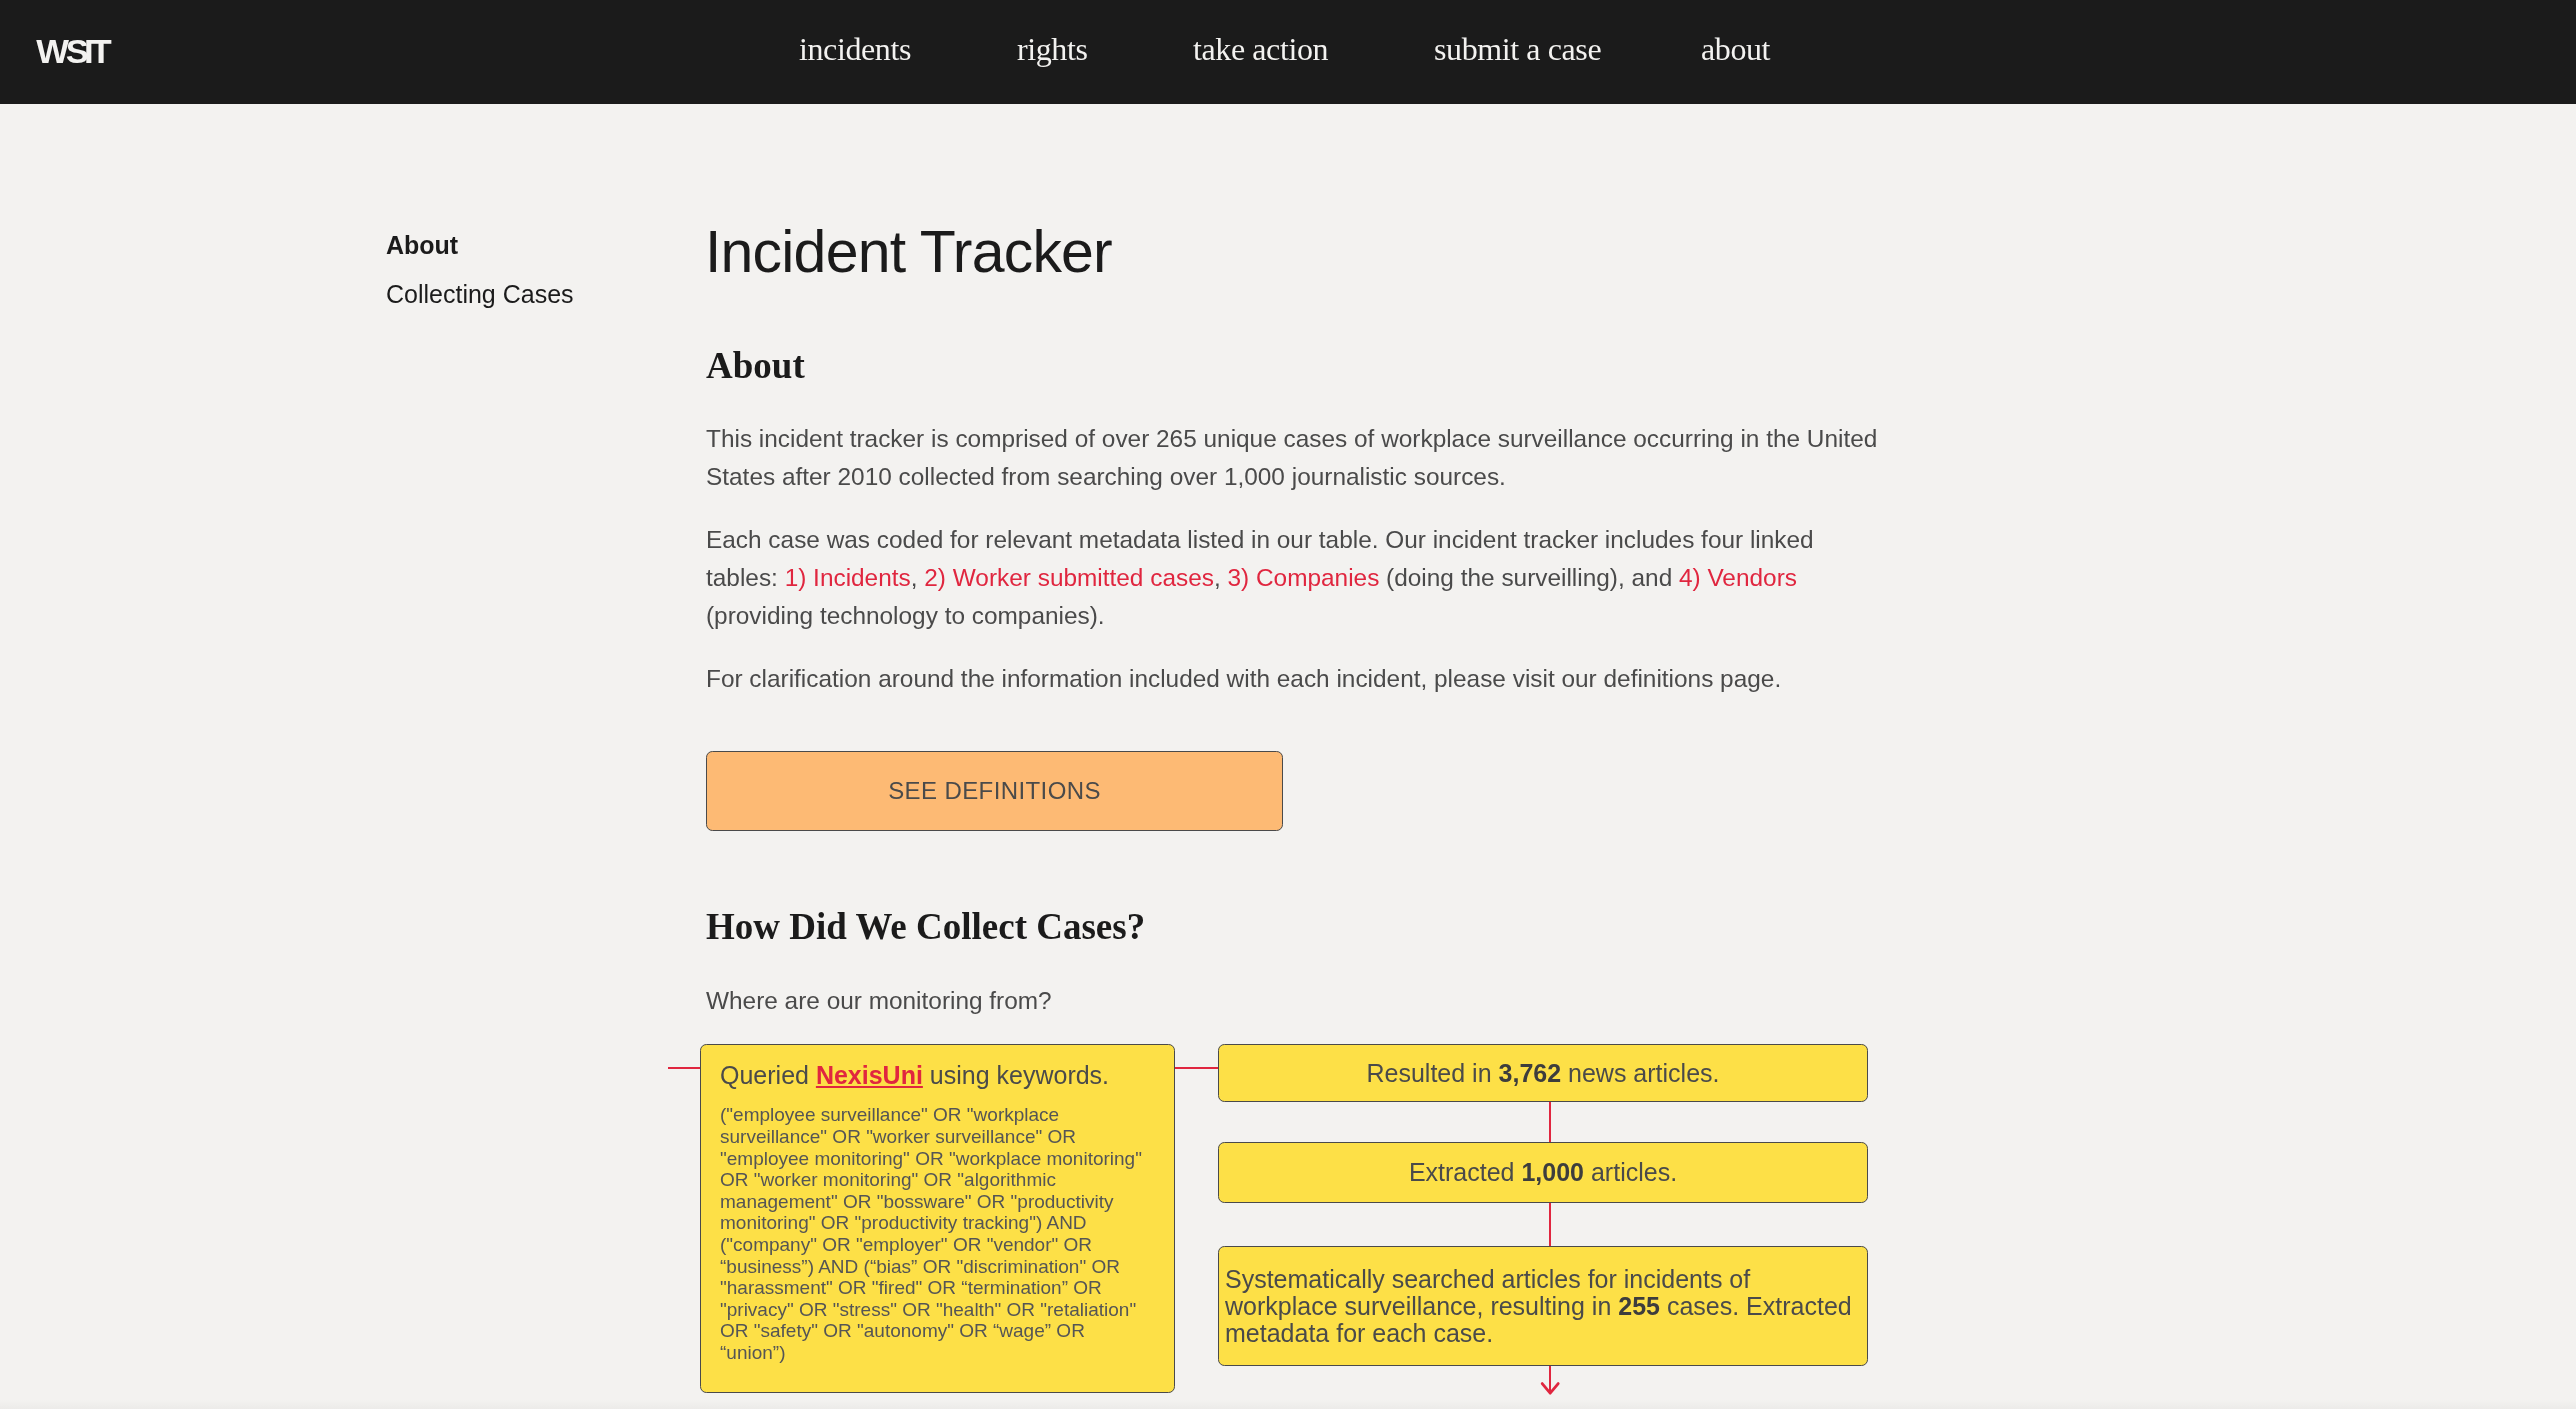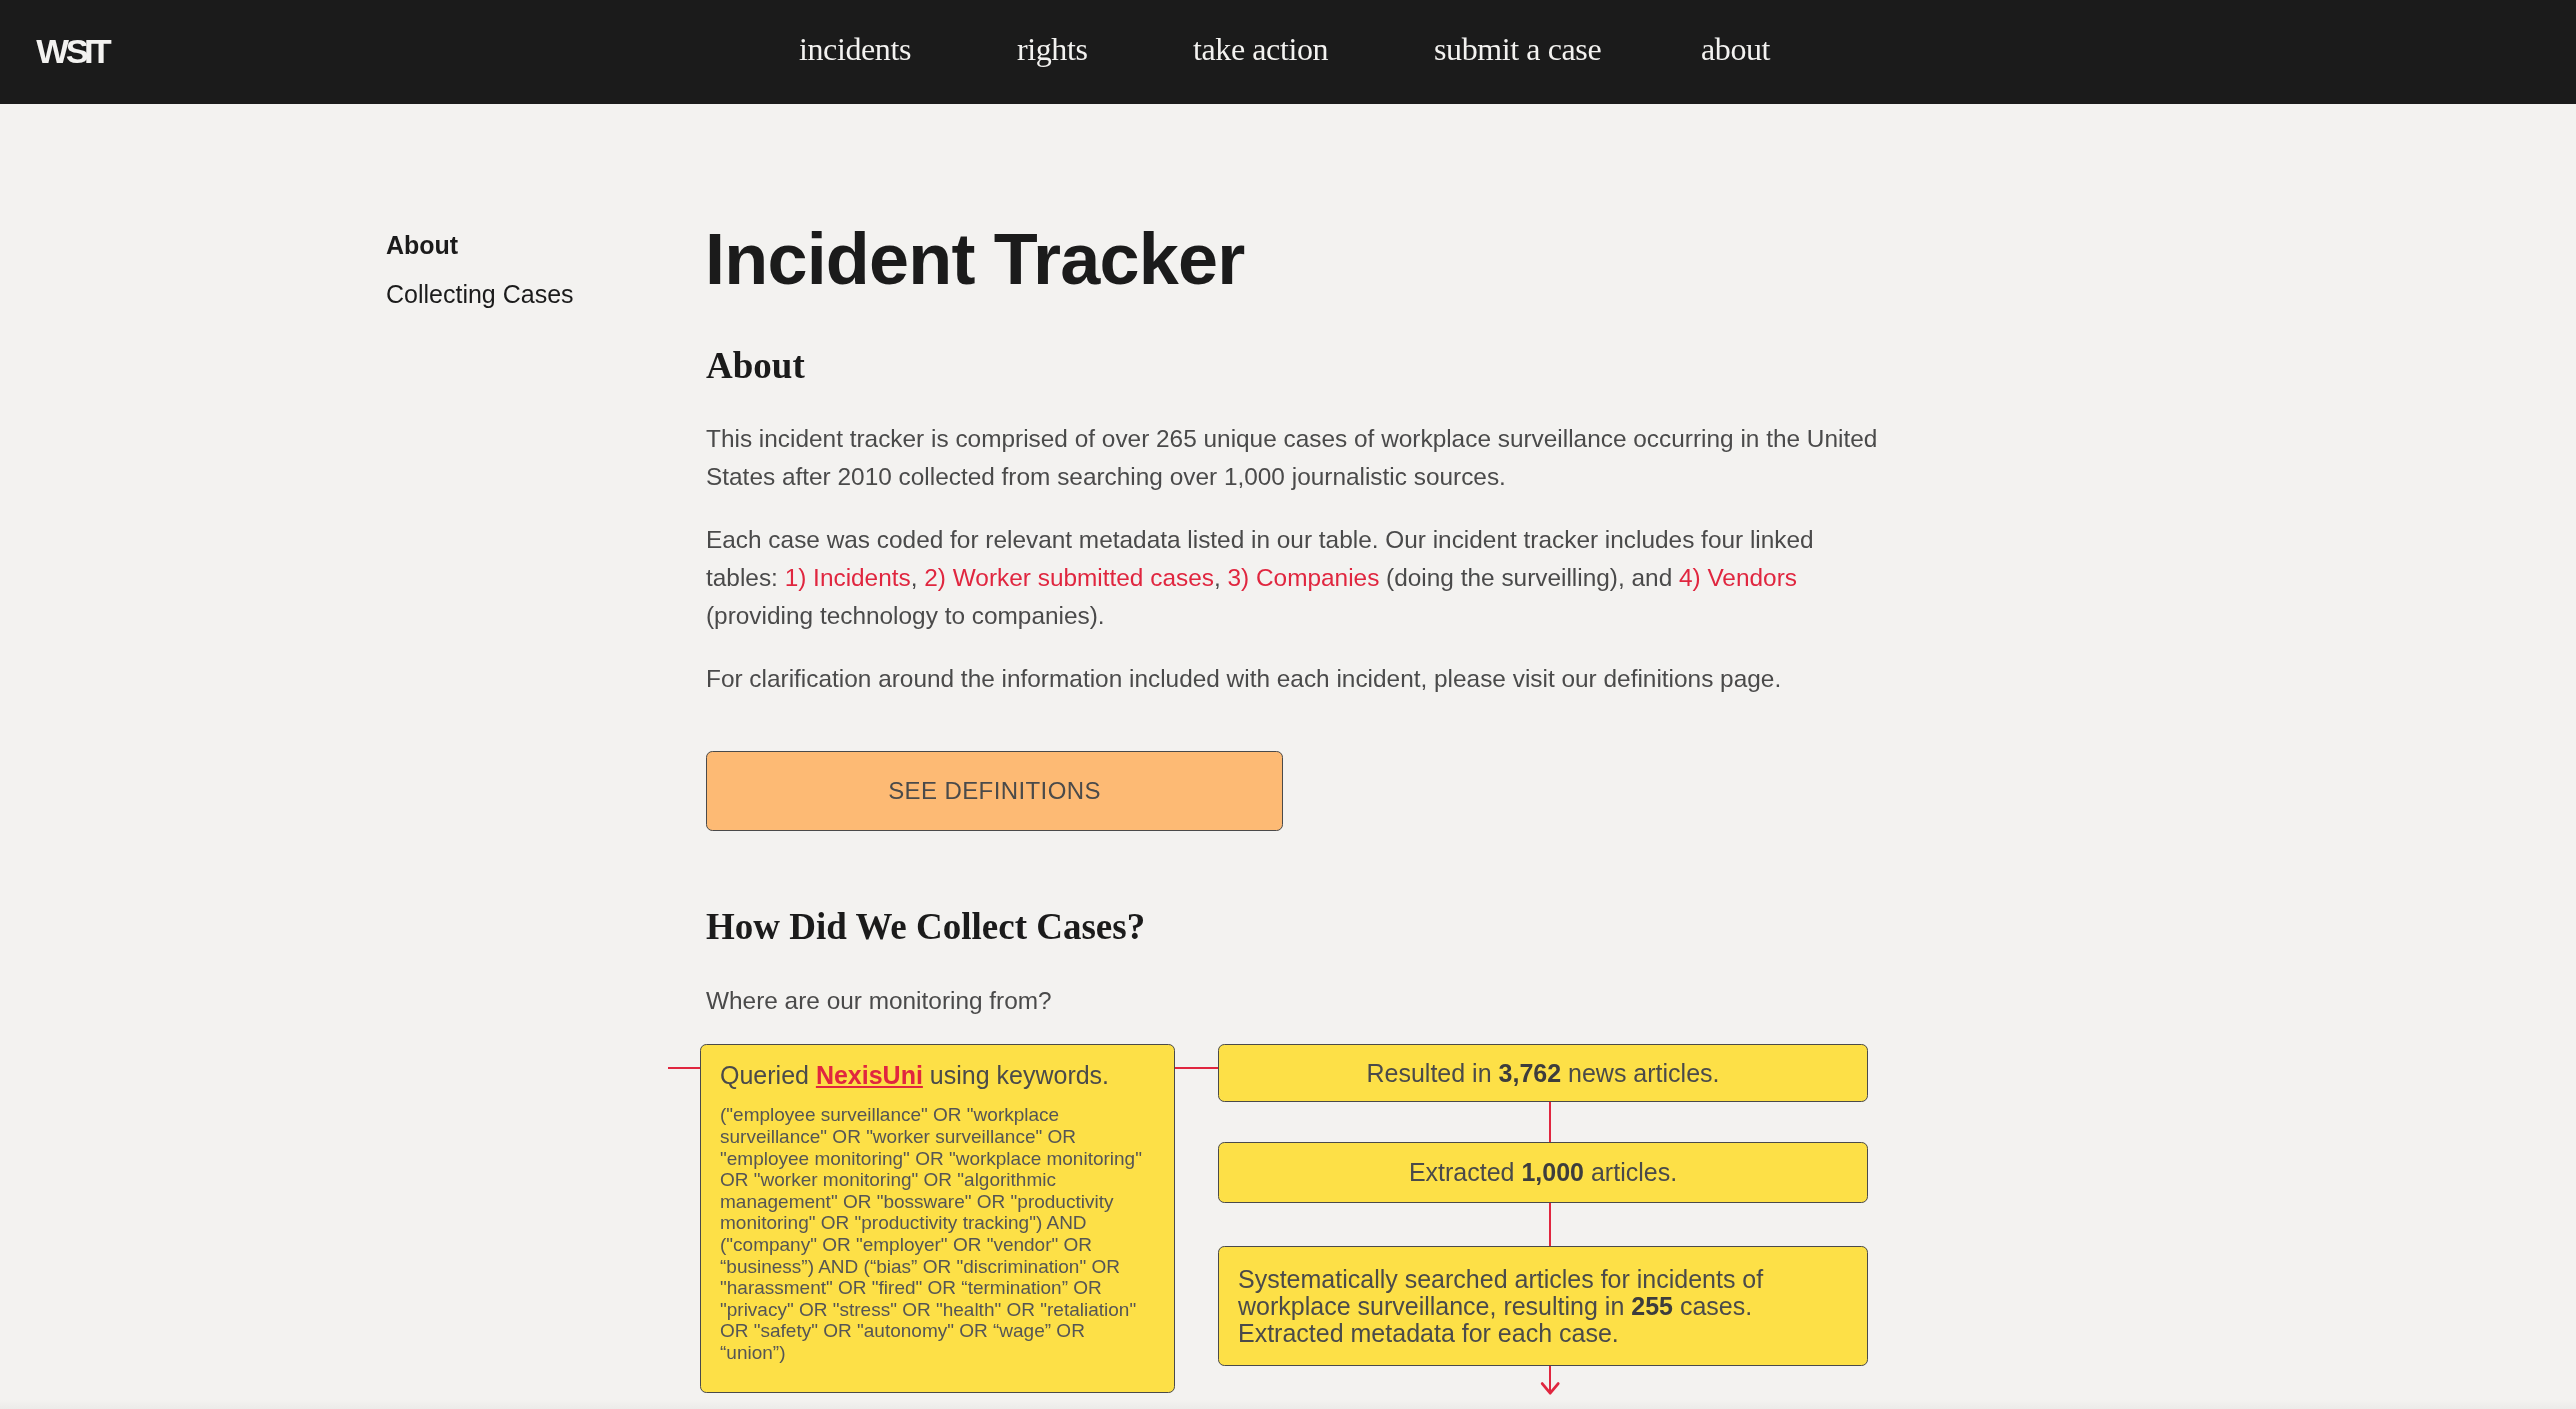--- a/index.html
+++ b/index.html
@@ -31,21 +31,21 @@
   }
   
   .side-item {
     position: absolute; left: 386px;
     font-size: 25px; color: #1b1b1b; cursor: pointer; white-space: nowrap;
   }
   .side-item.active { font-weight: bold; }
   
   .title {
     position: absolute; left: 705px; top: 218px;
-    font-size: 72px; font-weight: bold; color: #1b1b1b; letter-spacing: -0.8px;
+    font-size: 59px; font-weight: normal; color: #1b1b1b; letter-spacing: -0.8px;
     white-space: nowrap;
   }
   .h2 {
     position: absolute; left: 706px;
     font-family: "Liberation Serif", "DejaVu Serif", serif;
     font-size: 37px; color: #1b1b1b; white-space: nowrap;
   }
   .para {
     position: absolute; left: 706px; width: 1185px;
     font-size: 24.4px; line-height: 38px; color: #4a4a4a;
@@ -63,21 +63,21 @@
     background: #fde047; color: #4a4a4a;
   }
   .box b { color: #3d3d3d; }
   .box-left { left: 700px; top: 1044px; width: 475px; height: 349px; padding: 14.4px 19px; }
   .box-left .q-head { font-size: 25px; line-height: 32px; white-space: nowrap; }
   .box-left .q-head .red-link { text-decoration: underline; font-weight: bold; }
   .box-left .q-body { font-size: 19px; line-height: 21.6px; margin-top: 13px; color: #555; }
   .box-r { left: 1218px; width: 650px; display: flex; align-items: center; justify-content: center; font-size: 25px; }
   .box-r1 { top: 1044px; height: 58px; }
   .box-r2 { top: 1142px; height: 61px; }
-  .box-r3 { top: 1246px; height: 120px; justify-content: flex-start; padding: 0 19px; line-height: 27px; }
+  .box-r3 { top: 1246px; height: 120px; justify-content: flex-start; padding: 0 6px; line-height: 27px; }
   .redline { position: absolute; background: #e0263f; }
   .arrow {
     position: absolute; left: 1539px; top: 1374px; width: 22.4px; height: 22.4px;
   }
   .fade-bottom {
     position: absolute; left: 0; top: 1400px; width: 2576px; height: 9.6px;
     background: linear-gradient(#f3f2f0, #ebeae8);
   }
 </style>
 </head>

